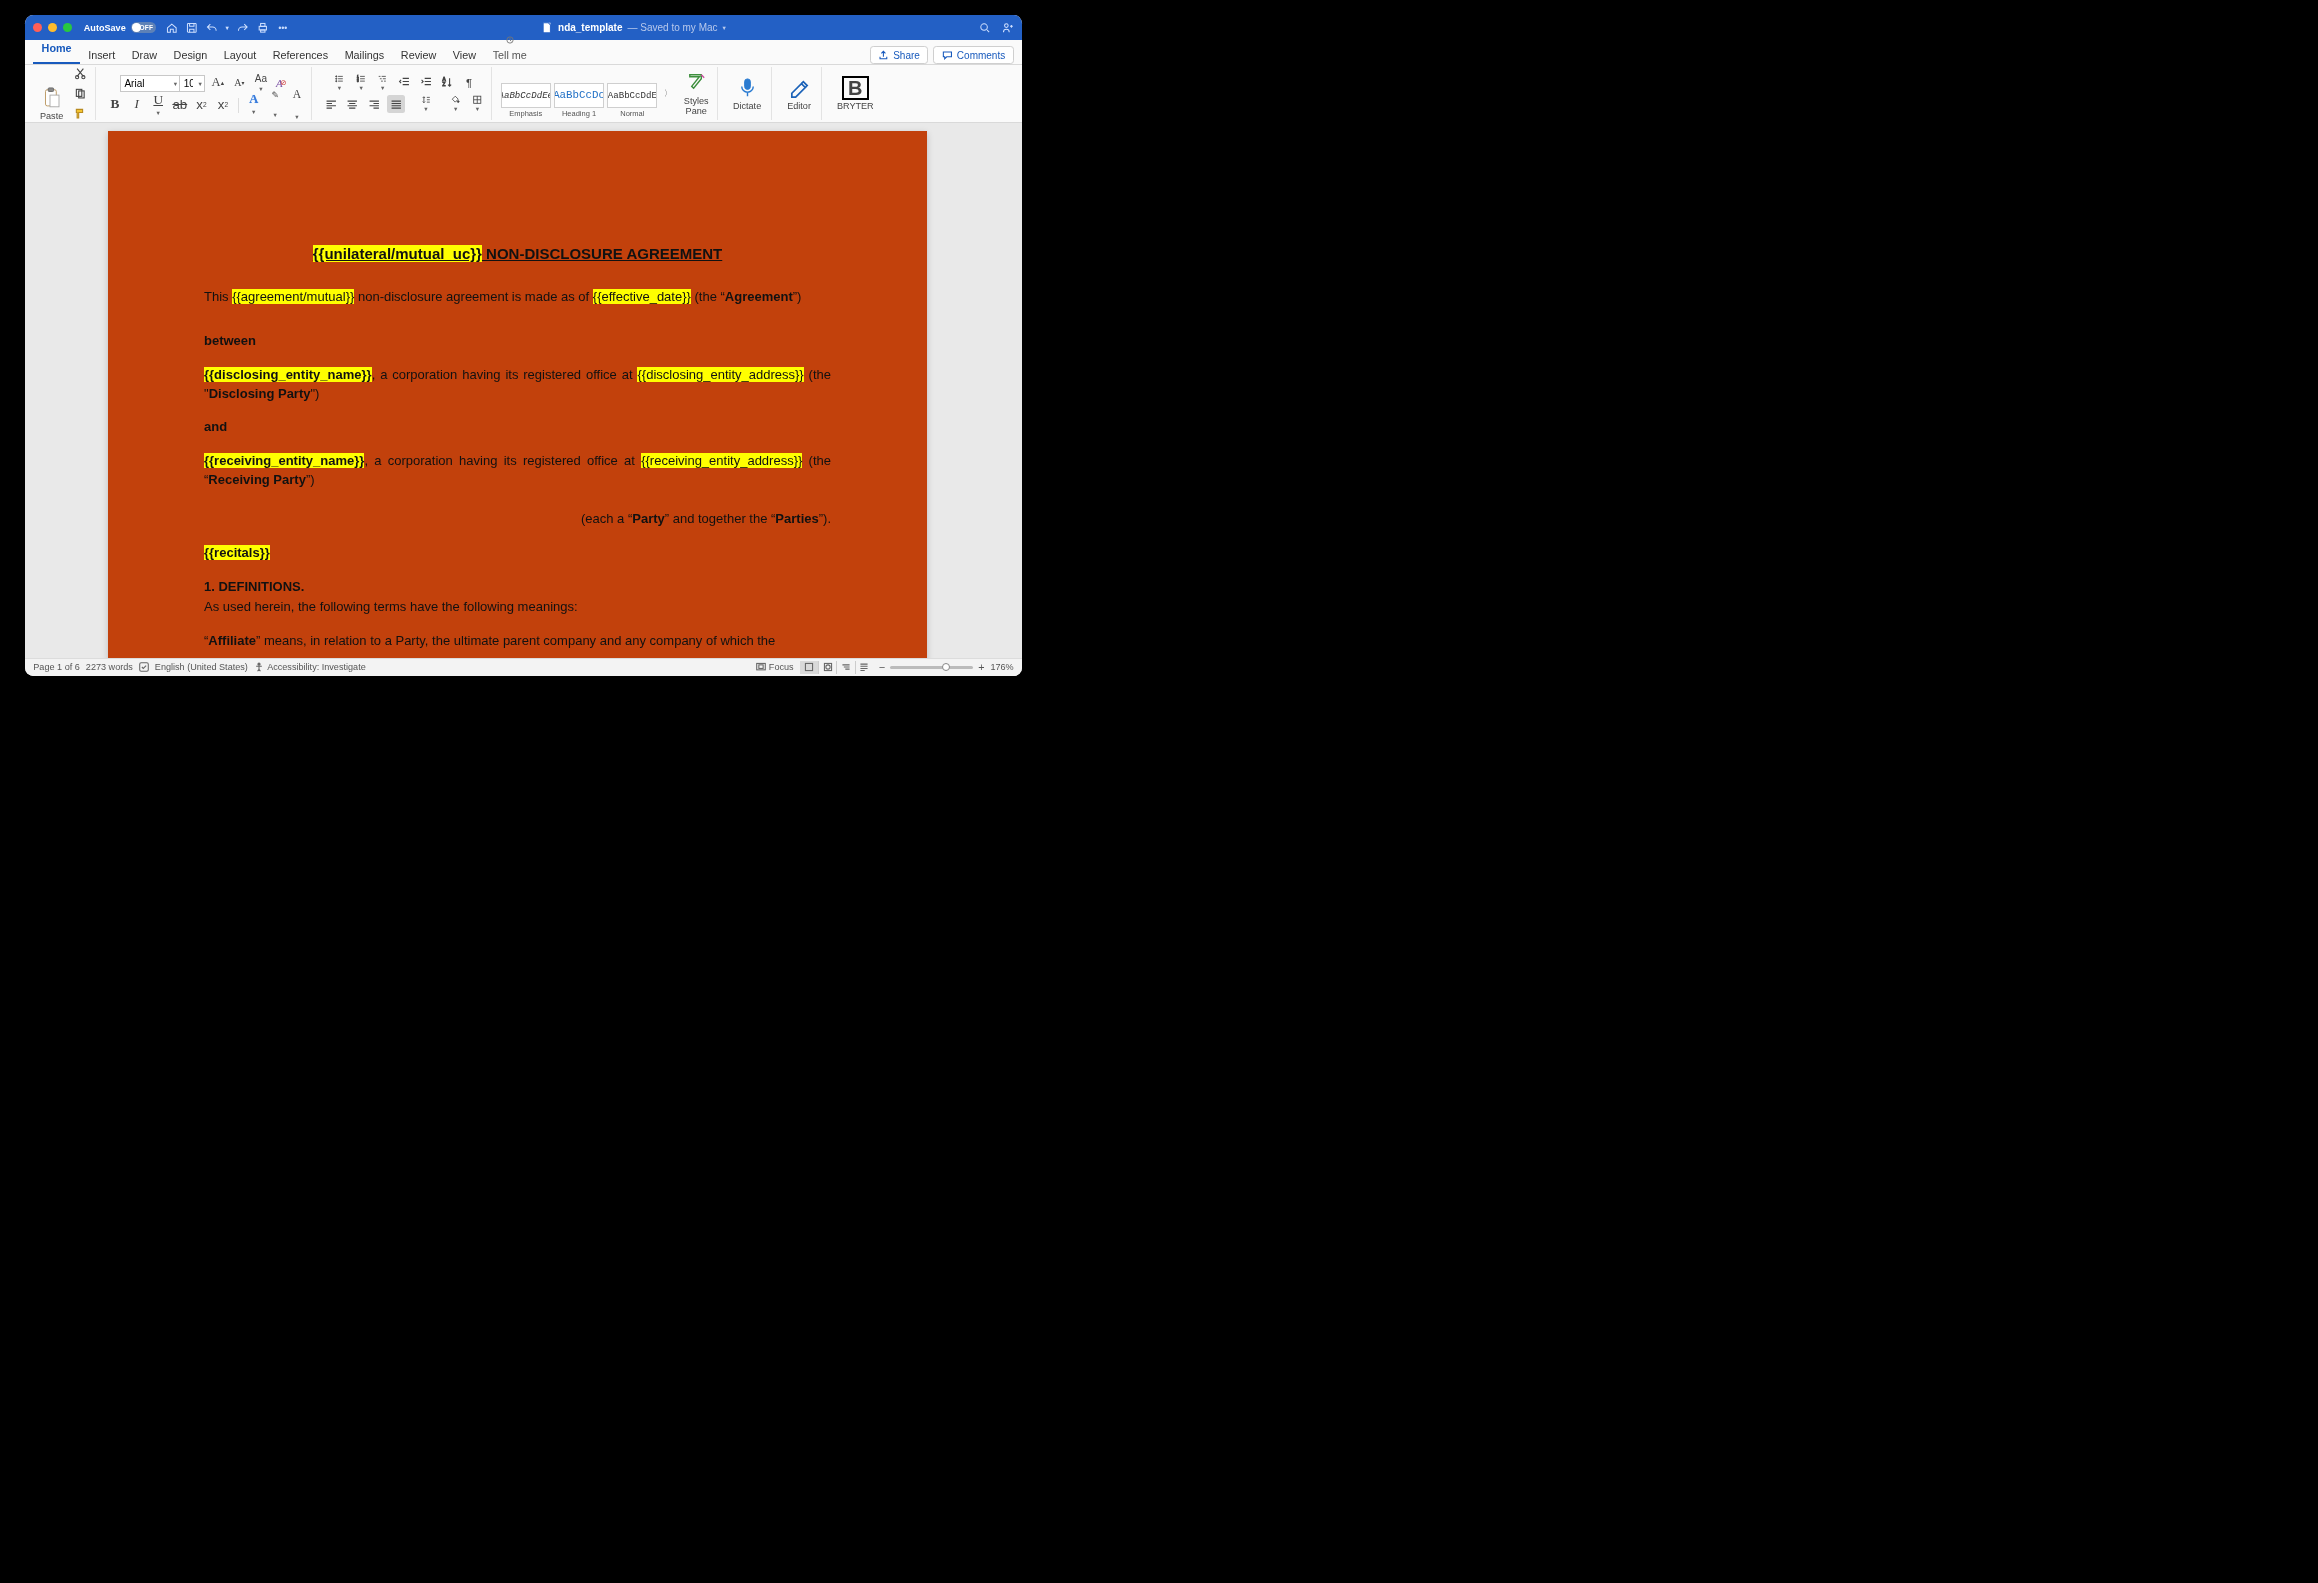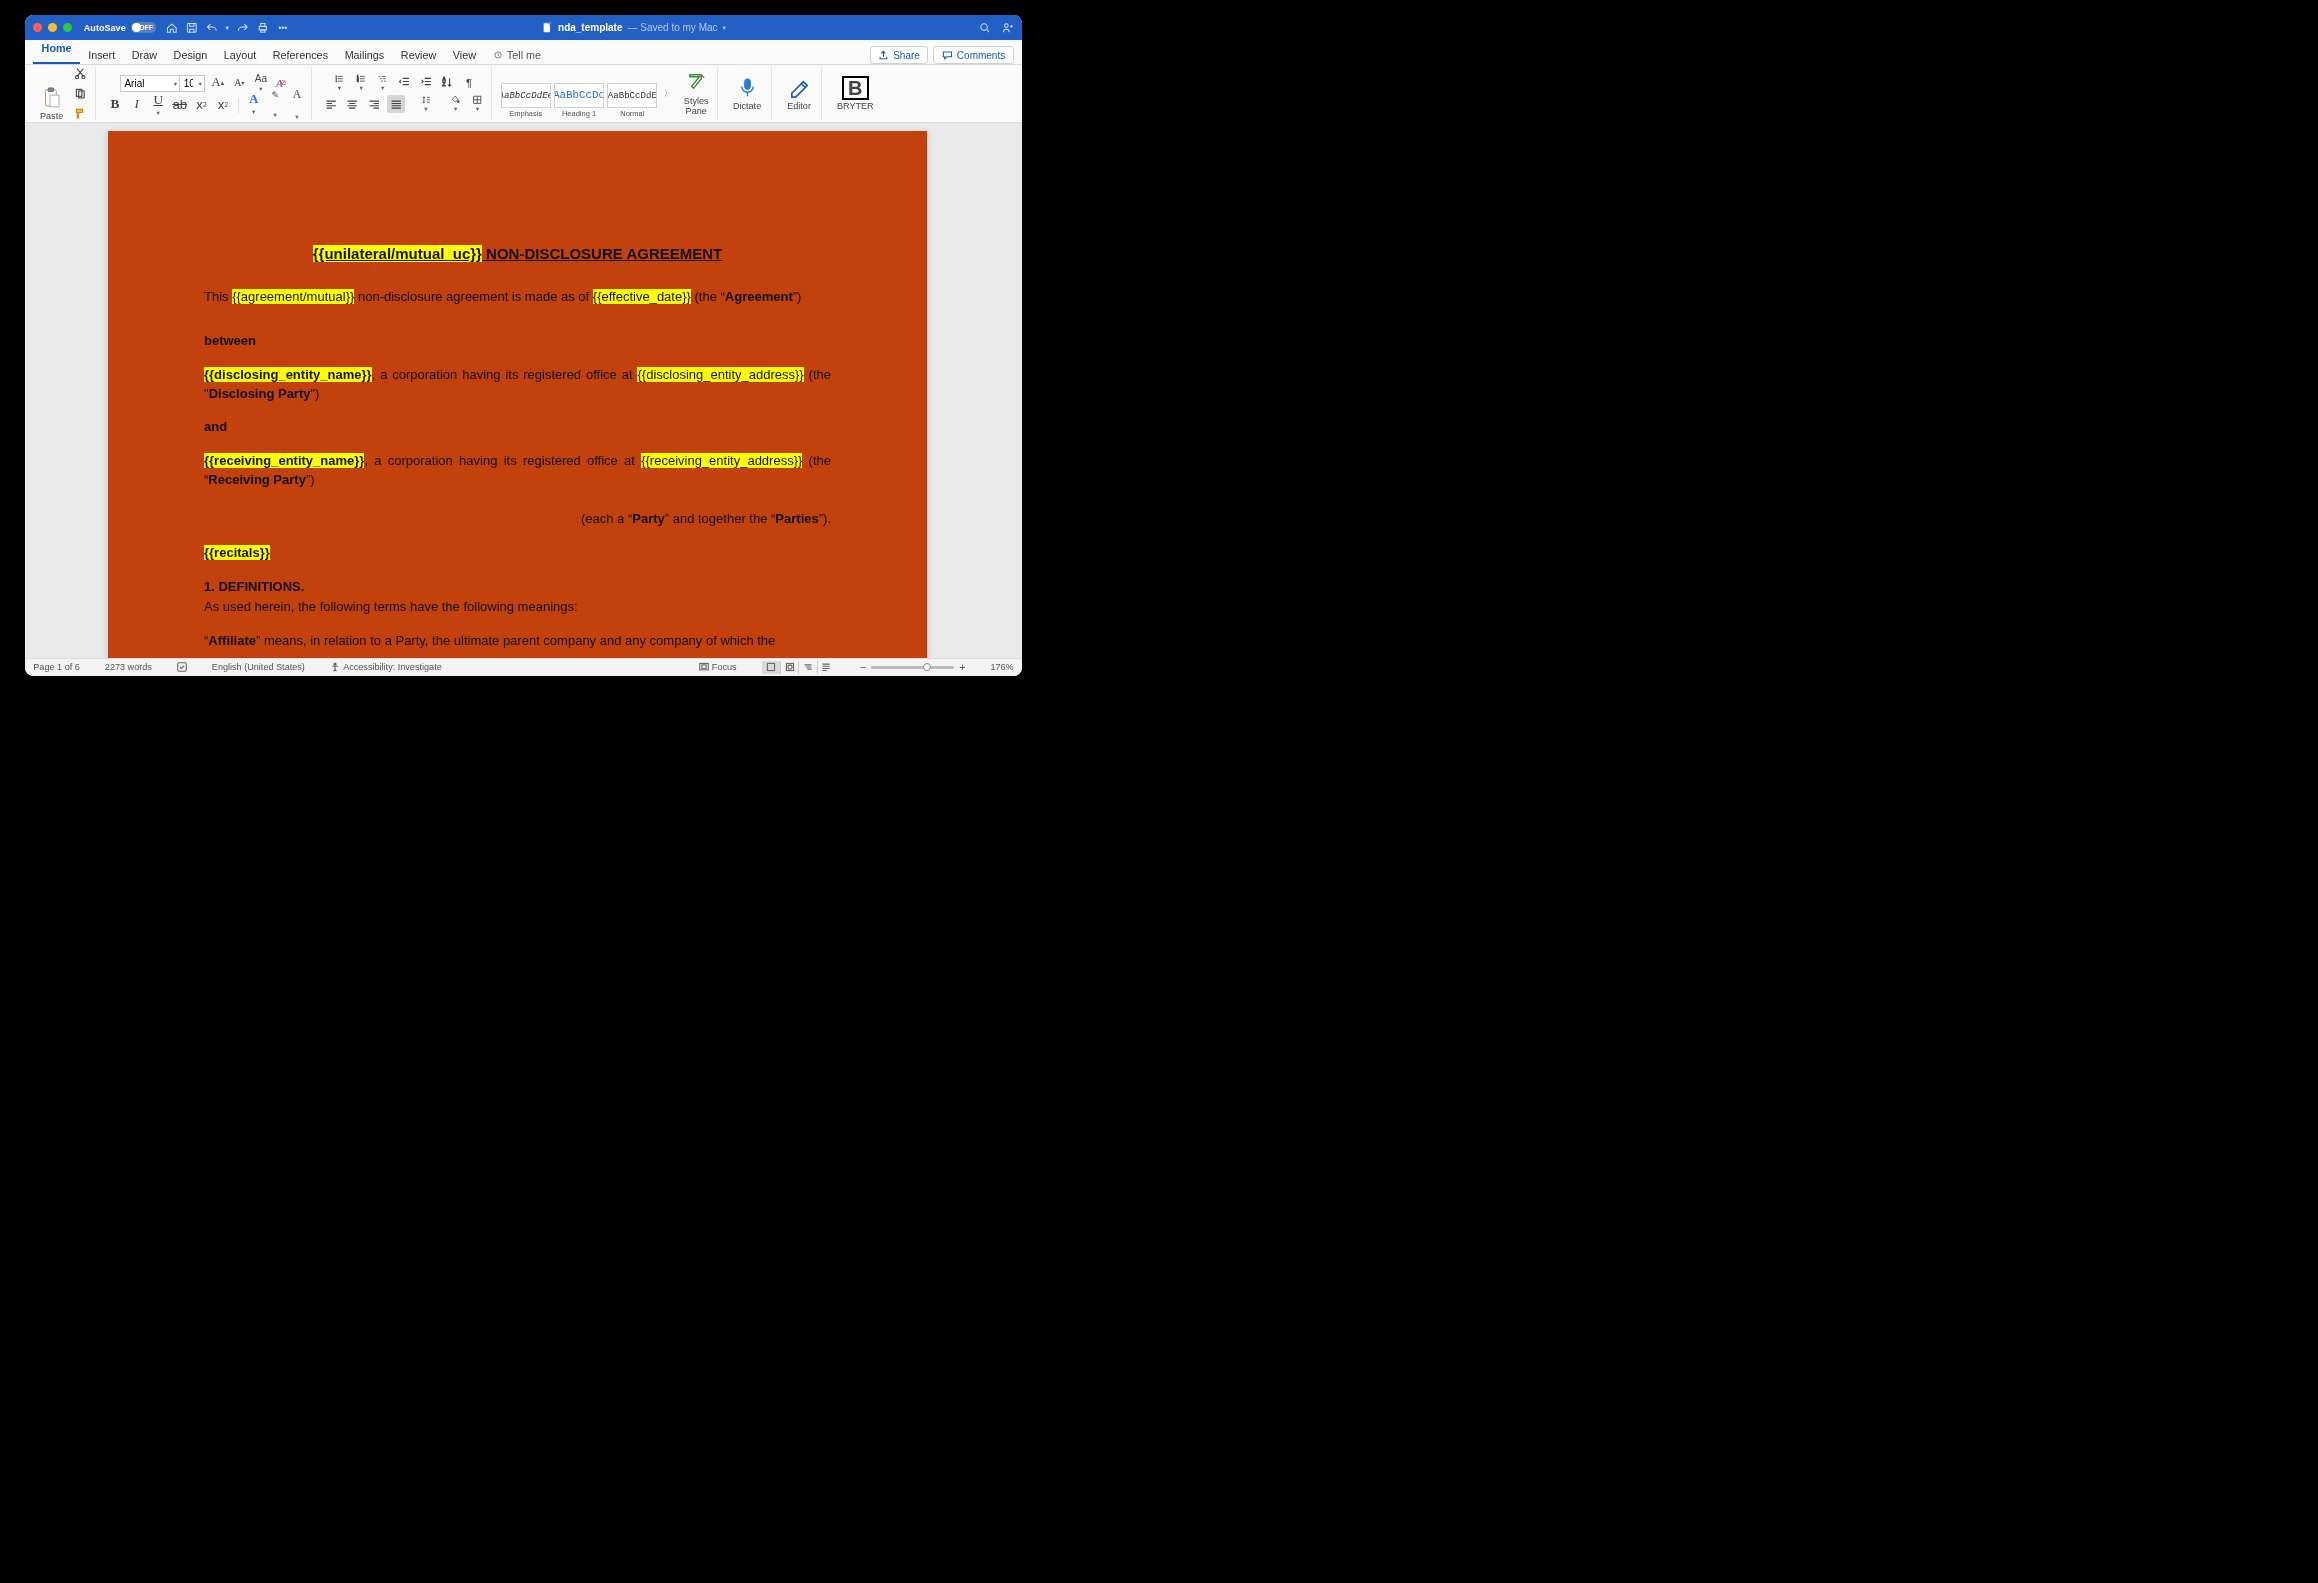--- a/index.html
+++ b/index.html
@@ -18,21 +18,21 @@
   .title-center { flex:1; display:flex; align-items:center; justify-content:center; gap:5px; font-size:10px;}
   .title-center .fname{font-weight:600; color:#fff;}
   .title-center .fstat{color:#b8c9ec;}
   .title-right { display:flex; gap:11.6px; align-items:center; color:#cfe0ff;}
   .ticon{width:11.6px;height:11.6px; display:inline-flex; align-items:center; justify-content:center;}
   .ticon svg{width:11.6px;height:11.6px; stroke:#cfe0ff; fill:none; stroke-width:1.4;}
   
   .tabrow { height:25px; background:#fafafa; border-bottom:0.8px solid #d9d9d9; display:flex; align-items:flex-end; padding:0 8.3px; font-size:10.8px;}
   .tab { padding:5px 8.3px 3.3px 8.3px; color:#333; cursor:pointer;}
   .tab.active{color:#185abd; font-weight:600; border-bottom:2.5px solid #185abd; padding-bottom:8px;}
-  .tab.tellme{display:flex; align-items:center; gap:4.2px; color:#555;}
+  .tab.tellme{display:flex; align-items:center; gap:4.2px; color:#555;flex-direction:column;}
   .tab-spacer{flex:1;}
   .topbtn { display:flex; align-items:center; gap:4.2px; border:0.8px solid #cfcfcf; border-radius:3.3px; padding:2.5px 7.5px; margin-left:5px; font-size:10px; color:#185abd; background:#fff;}
   .topbtn svg{width:10.8px;height:10.8px;stroke:#185abd;fill:none;stroke-width:1.6;}
   
   .ribbon { height:58px; background:#fafafa; border-bottom:0.8px solid #d9d9d9; display:flex; align-items:center; padding:0 5px; gap:5px;}
   .rgroup { display:flex; flex-direction:column; align-items:center; padding:0 5px; height:53px; justify-content:center; border-right:0.8px solid #e3e3e3;}
   .rgroup:last-child{border-right:none;}
   .rgroup .row{display:flex; align-items:flex-end; gap:3.3px;}
   .iconbtn{width:18.3px;height:18.3px;display:flex;align-items:center;justify-content:center;border-radius:2.5px; color:#444;}
   .iconbtn svg{width:12.5px;height:12.5px;fill:none;stroke:#444;stroke-width:1.4;}
@@ -54,21 +54,21 @@
   .docarea{position:absolute; top:108px; bottom:18.3px; left:0; right:0; background:#e9e9e9; overflow:hidden;}
   .page{position:absolute; left:83px; top:8.3px; width:819px; height:997px; background:#c2410c; box-shadow:0 1.7px 6.6px rgba(0,0,0,0.18);}
   .content{padding:112px 96px 0 96px; font-family:Arial, sans-serif; font-size:13px; color:#111; line-height:1.45;}
   .content .docTitle{text-align:center; font-weight:700; font-size:15px; text-decoration:underline; margin-bottom:23px;}
   .hl{background:#ffff00;}
   .content p{margin:0 0 15px 0;}
   .content .just{text-align:justify;}
   .content .right{text-align:right;}
   .content b{font-weight:700;}
   
-  .status{position:absolute;bottom:0;left:0;right:0;height:18.3px;background:#f3f3f3;border-top:0.8px solid #dcdcdc;display:flex;align-items:center;font-size:9.1px;color:#555;padding:0 8.3px;gap:25px;}
+  .status{position:absolute;bottom:0;left:0;right:0;height:18.3px;background:#f3f3f3;border-top:0.8px solid #dcdcdc;display:flex;align-items:center;font-size:9.1px;color:#555;padding:0 8.3px;gap:6px;}
   .status .flex{flex:1;}
   .status .sicon{display:inline-flex;align-items:center;gap:3.3px;}
   .status svg{width:10px;height:10px;stroke:#666;fill:none;stroke-width:1.5;}
   .viewbtns{display:flex;gap:0;}
   .viewbtns .vb{width:18.3px;height:13.3px;display:flex;align-items:center;justify-content:center;border-left:0.8px solid #ccc;}
   .viewbtns .vb:first-child{border-left:none;}
   .viewbtns .vb.active{background:#d9d9d9;}
   .zoomslider{display:flex;align-items:center;gap:5px;}
   .zoomslider .track{width:83px;height:2.5px;background:#bbb;position:relative;border-radius:1.7px;}
   .zoomslider .thumb{position:absolute;top:-3.3px; width:8.3px;height:8.3px;border-radius:50%;background:#fff;border:0.8px solid #888;}

